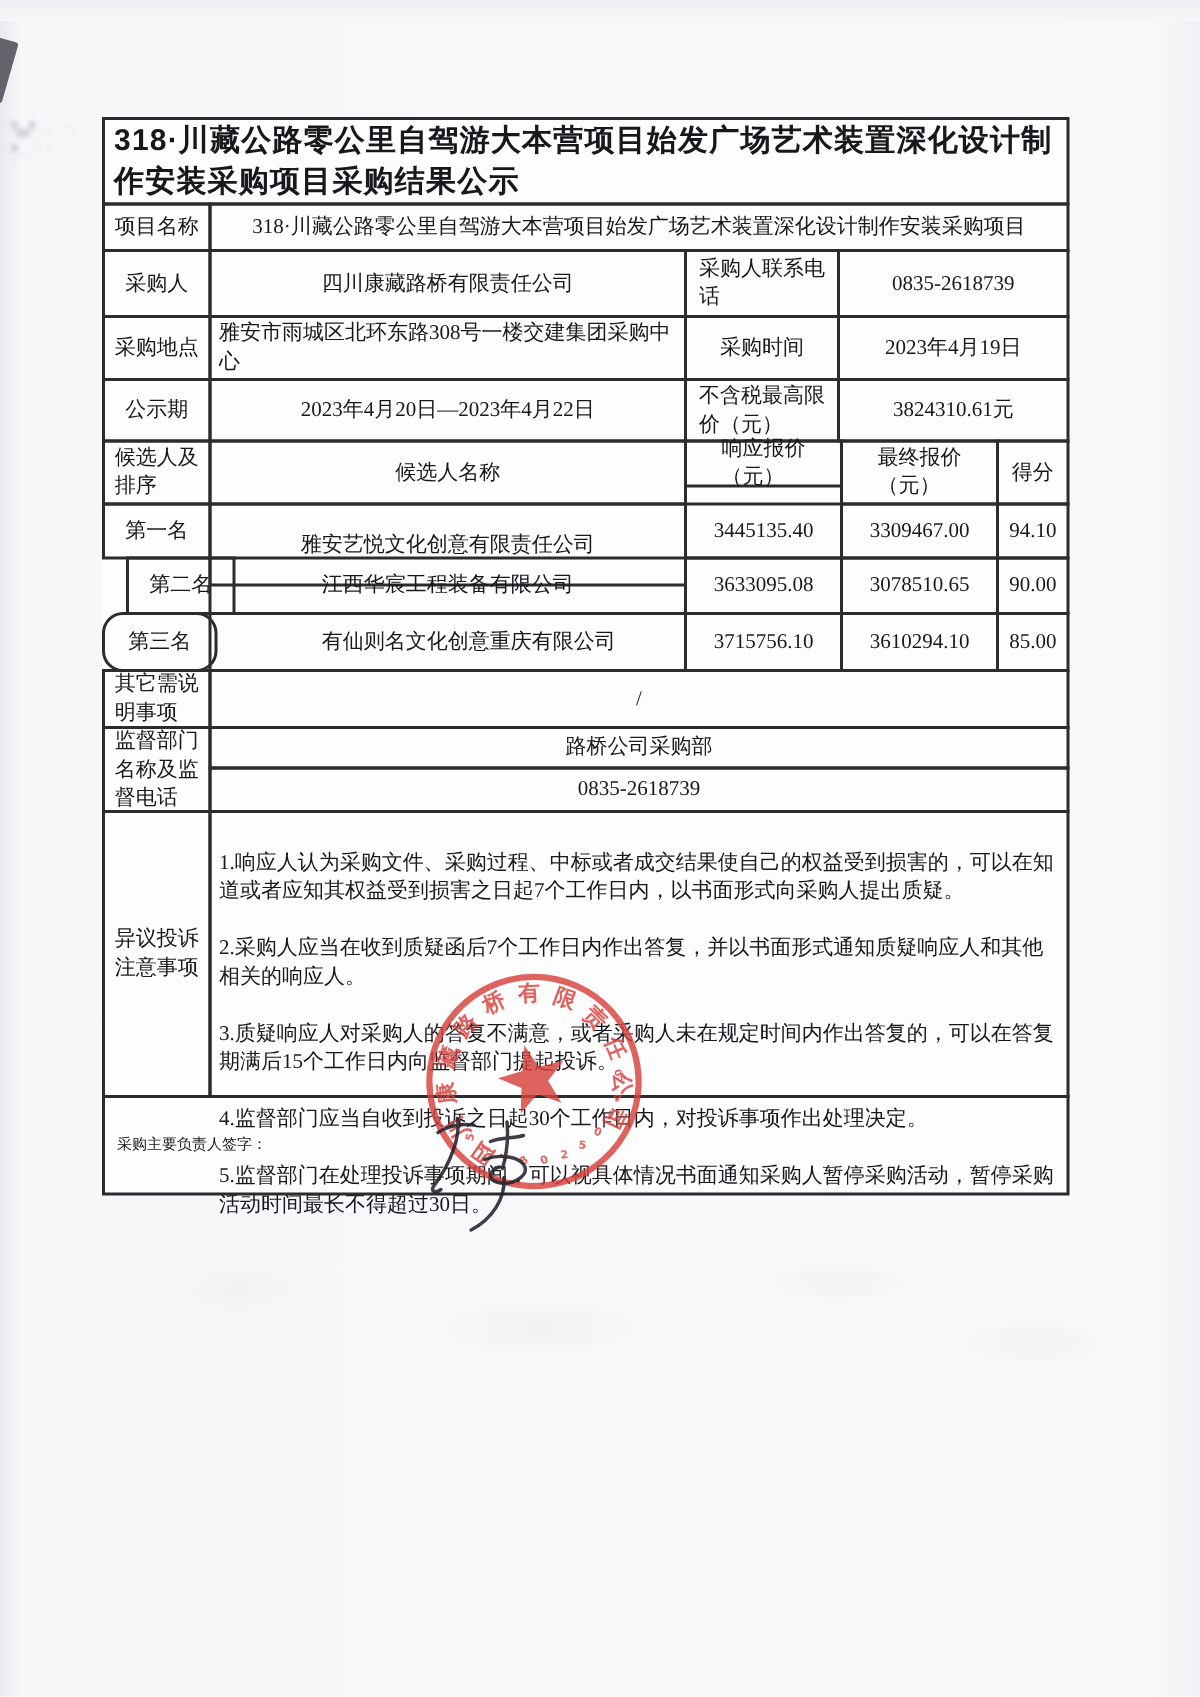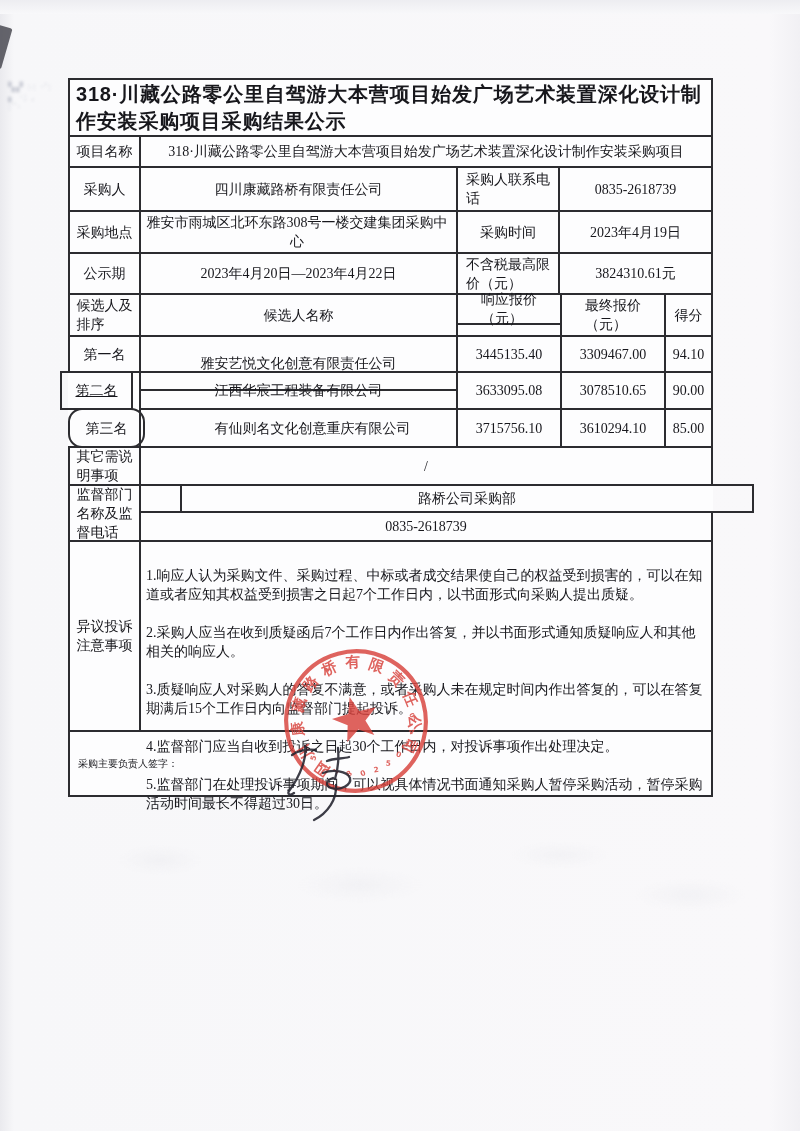--- a/index.html
+++ b/index.html
@@ -17,21 +17,21 @@
   .mottle{position:absolute;left:40px;top:815px;width:720px;height:130px;opacity:.5;
     background:
       radial-gradient(60px 22px at 120px 45px,#ebebef 0%,rgba(235,235,239,0) 70%),
       radial-gradient(90px 26px at 320px 70px,#ececf0 0%,rgba(236,236,240,0) 70%),
       radial-gradient(70px 20px at 520px 40px,#ededf1 0%,rgba(237,237,241,0) 70%),
       radial-gradient(80px 24px at 650px 80px,#ececf0 0%,rgba(236,236,240,0) 70%);}
   .tablebg{position:absolute;left:68px;top:78px;width:645px;height:719px;background:#fdfdfe;}
   .c{position:absolute;box-sizing:border-box;border:2px solid #2c2c30;
      display:flex;align-items:center;justify-content:center;text-align:left;
      font-size:14px;line-height:19px;white-space:pre-line;}
-  .c.left{justify-content:flex-start;text-align:center;padding-left:5px;padding-right:8px;}
+  .c.left{justify-content:flex-start;text-align:left;padding-left:5px;padding-right:8px;}
   .c.topleft{align-items:flex-start;justify-content:flex-start;text-align:left;
      padding:5px 6px 4px 5px;flex-direction:column;display:block;}
   .title{font-family:"Liberation Sans", sans-serif;font-weight:bold;font-size:20px;
      line-height:27px;letter-spacing:.8px;padding:0 6px;}
   .sig-label{justify-content:flex-start;text-align:left;padding-left:8px;font-size:10px;}
   .notes p{margin:0;}
   .seal{position:absolute;left:278px;top:643px;width:156px;height:156px;
      transform:rotate(-15deg);opacity:.82;}
   .seal text{fill:#d8423c;}
   .signature{position:absolute;left:235px;top:733px;width:150px;height:92px;}
@@ -75,40 +75,40 @@
 <div class="c" style="left:560px;top:293px;width:106px;height:44px;">最终报价
 （元）</div>
 <div class="c" style="left:664px;top:293px;width:49px;height:44px;">得分</div>
 
 <div class="c" style="left:68px;top:335px;width:73px;height:38px;">第一名</div>
 <div class="c" style="left:139px;top:335px;width:319px;height:56px;">雅安艺悦文化创意有限责任公司</div>
 <div class="c" style="left:456px;top:335px;width:106px;height:38px;">3445135.40</div>
 <div class="c" style="left:560px;top:335px;width:106px;height:38px;">3309467.00</div>
 <div class="c" style="left:664px;top:335px;width:49px;height:38px;">94.10</div>
 
-<div class="c" style="left:60px;top:371px;width:73px;height:39px;text-decoration:underline;">第二名</div>
+<div class="c" style="left:84px;top:371px;width:73px;height:39px;">第二名</div>
 <div class="c" style="left:139px;top:371px;width:319px;height:39px;">江西华宸工程装备有限公司</div>
 <div class="c" style="left:456px;top:371px;width:106px;height:39px;">3633095.08</div>
 <div class="c" style="left:560px;top:371px;width:106px;height:39px;">3078510.65</div>
 <div class="c" style="left:664px;top:371px;width:49px;height:39px;">90.00</div>
 
 <div class="c" style="left:68px;top:408px;width:77px;height:40px;border-radius:14px;">第三名</div>
 <div class="c" style="left:139px;top:408px;width:319px;height:40px;padding-left:28px;">有仙则名文化创意重庆有限公司</div>
 <div class="c" style="left:456px;top:408px;width:106px;height:40px;">3715756.10</div>
 <div class="c" style="left:560px;top:408px;width:106px;height:40px;">3610294.10</div>
 <div class="c" style="left:664px;top:408px;width:49px;height:40px;">85.00</div>
 
 <div class="c" style="left:68px;top:446px;width:73px;height:40px;">其它需说
 明事项</div>
 <div class="c" style="left:139px;top:446px;width:574px;height:40px;">/</div>
 
 <div class="c" style="left:68px;top:484px;width:73px;height:58px;">监督部门
 名称及监
 督电话</div>
-<div class="c" style="left:139px;top:484px;width:574px;height:29px;margin-left:41px;">路桥公司采购部</div>
+<div class="c" style="left:139px;top:484px;width:574px;height:29px;">路桥公司采购部</div>
 <div class="c" style="left:139px;top:511px;width:574px;height:31px;">0835-2618739</div>
 
 <div class="c" style="left:68px;top:540px;width:73px;height:192px;">异议投诉
 注意事项</div>
 <div class="c topleft notes" style="left:139px;top:540px;width:574px;height:192px;">
   <p>1.响应人认为采购文件、采购过程、中标或者成交结果使自己的权益受到损害的，可以在知道或者应知其权益受到损害之日起7个工作日内，以书面形式向采购人提出质疑。</p>
   <p>2.采购人应当在收到质疑函后7个工作日内作出答复，并以书面形式通知质疑响应人和其他相关的响应人。</p>
   <p>3.质疑响应人对采购人的答复不满意，或者采购人未在规定时间内作出答复的，可以在答复期满后15个工作日内向监督部门提起投诉。</p>
   <p>4.监督部门应当自收到投诉之日起30个工作日内，对投诉事项作出处理决定。</p>
   <p>5.监督部门在处理投诉事项期间，可以视具体情况书面通知采购人暂停采购活动，暂停采购活动时间最长不得超过30日。</p>

